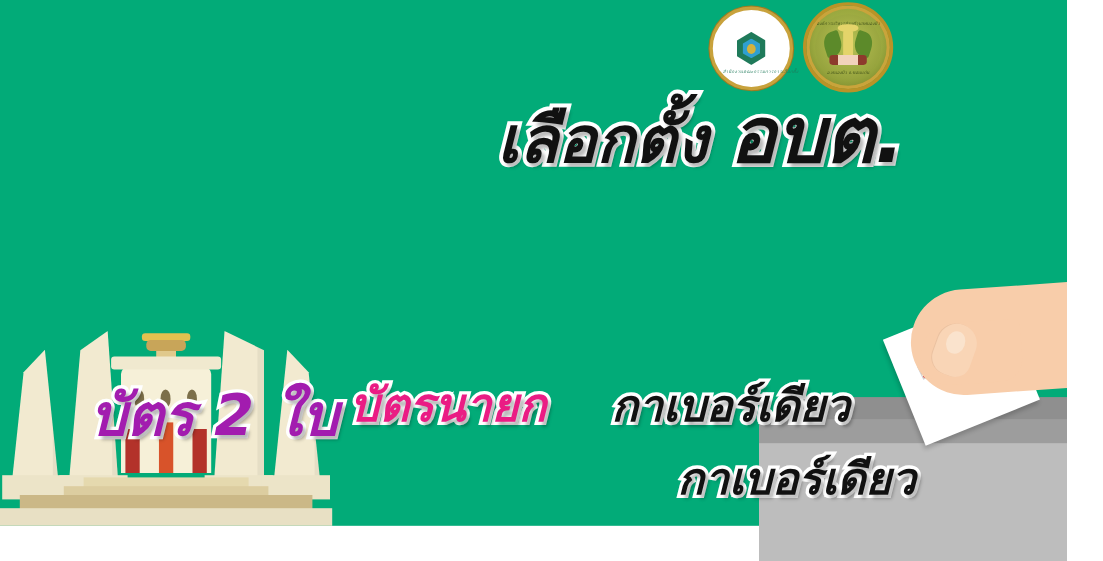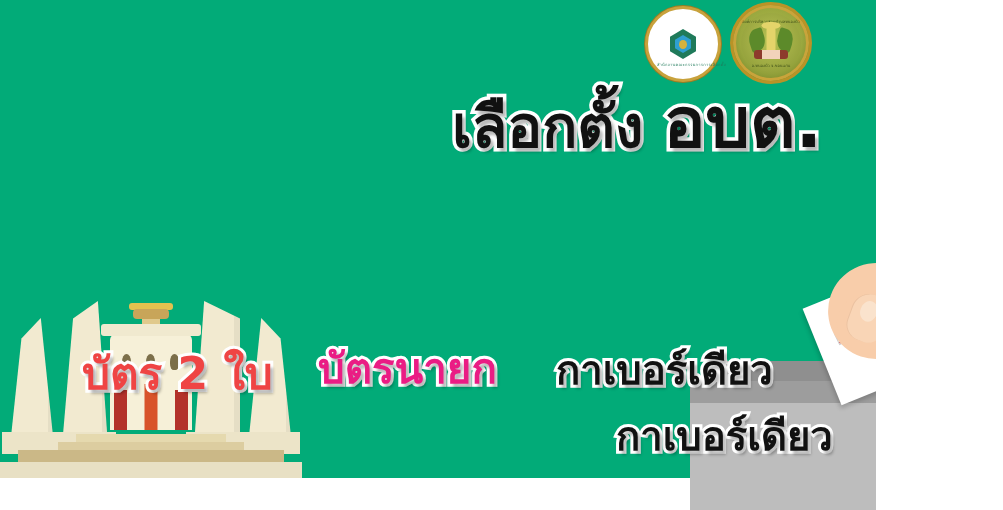--- a/index.html
+++ b/index.html
@@ -5,23 +5,24 @@
 <style>
   html,body{margin:0;padding:0;}
   body{
     width:1003px;height:510px;
     background:#ffffff;
     font-family:"DejaVu Sans","Liberation Sans",sans-serif;
     overflow:hidden;
   }
   #banner{
     position:relative;
-    width:876px;height:510px;
+    width:970px;height:510px;
     background:#ffffff;
     overflow:hidden;
+    font-style:italic;
   }
   
   .green-field{
     position:absolute;left:0;top:0;width:1003px;height:478px;
     background:#02ab78;
   }
   
   .emblem{
     position:absolute;border-radius:50%;
     display:flex;align-items:center;justify-content:center;
@@ -247,21 +248,21 @@
     paint-order:stroke fill;
     text-shadow:3px 4px 3px rgba(0,0,0,.28);
   }
 
   #line-title{left:452px;top:88px;font-size:58px;color:#111111;}
   #line-title .big{font-size:70px;}
   #line-date{left:14px;top:178px;font-size:56px;color:#e21f27;}
   #line-date .num{font-size:68px;}
   #line-time{left:332px;top:272px;font-size:42px;color:#e21f27;}
 
-  #line-b2{left:82px;top:352px;font-size:44px;color:#ef4444;}
+  #line-b2{left:82px;top:352px;font-size:52px;color:#a21caf;}
   #line-mayor{left:318px;top:348px;font-size:42px;color:#ea1c84;}
   #line-mayor-act{left:556px;top:350px;font-size:40px;color:#111111;}
   #line-member{left:318px;top:414px;font-size:42px;color:#27a850;}
   #line-member-act{left:616px;top:416px;font-size:40px;color:#111111;}
 
   .lbl{display:inline-block;}
 </style>
 </head>
 <body>
 

